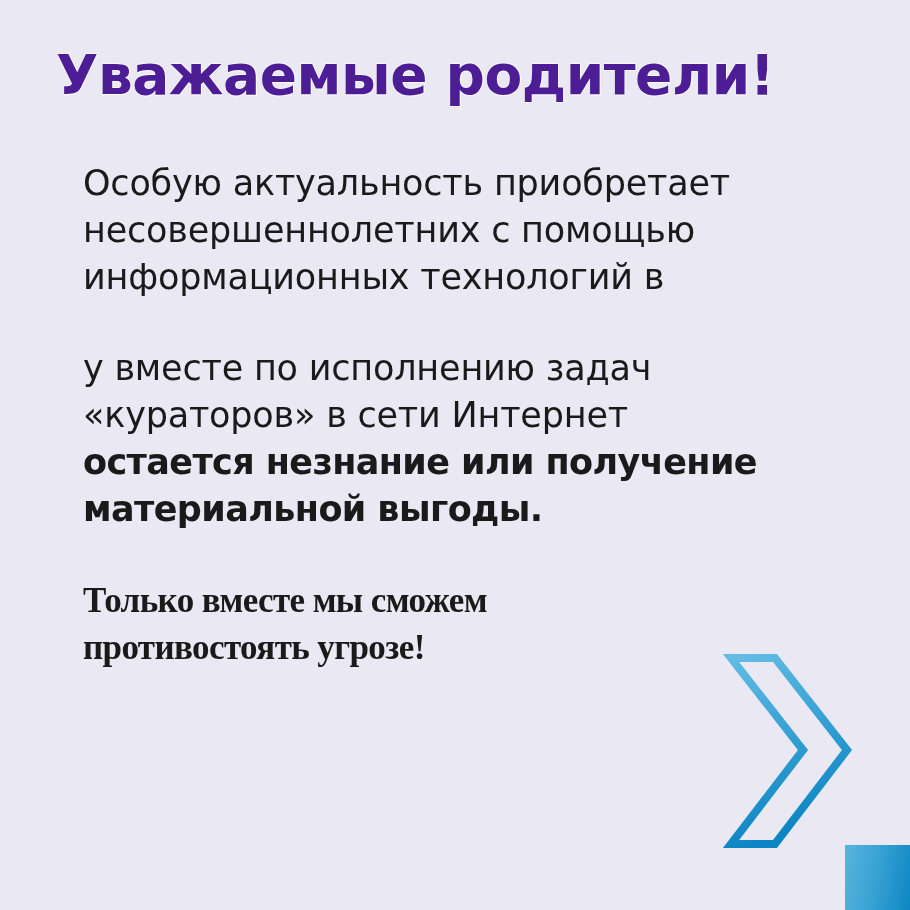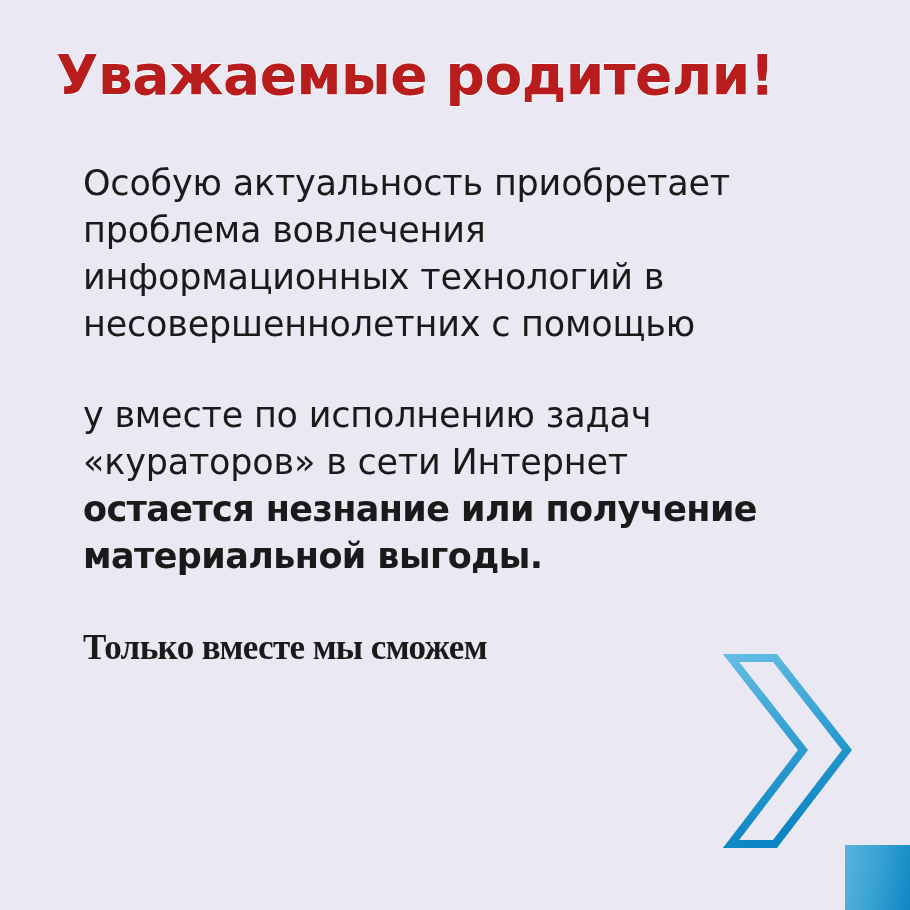--- a/index.html
+++ b/index.html
@@ -26,21 +26,21 @@
     position: absolute;
     left: 56px;
     top: 44px;
     width: 800px;
     margin: 0;
     font-family: "DejaVu Sans", sans-serif;
     font-weight: bold;
     font-size: 55px;
     line-height: 62px;
     letter-spacing: -0.5px;
-    color: #b91c1c;
+    color: #4c1d95;
     text-shadow: 0 1px 0 #ffffff, 1px 0 0 #ffffff, 0 -1px 0 rgba(255,255,255,0.7);
     white-space: nowrap;
   }
 
   
   .body-copy {
     position: absolute;
     left: 66px;
     top: 160px;
     width: 800px;
@@ -103,34 +103,34 @@
 <body>
 
 <div class="poster">
 
   <h1 class="poster-title">Уважаемые родители!</h1>
 
   <div class="body-copy">
 
     <p class="para regular para-gap-1">
       <span class="line">Особую актуальность приобретает</span>
-      <span class="line">проблема вовлечения</span>
+      <span class="line">несовершеннолетних с помощью</span>
       <span class="line">информационных технологий в</span>
-      <span class="line">несовершеннолетних с помощью</span>
     </p>
 
     <p class="para regular para-gap-2">
       <span class="line">у вместе по исполнению задач</span>
       <span class="line">«кураторов» в сети Интернет</span>
       <span class="line strong">остается незнание или получение</span>
       <span class="line strong">материальной выгоды.</span>
     </p>
 
     <p class="para emphasis para-gap-3">
       <span class="line">Только вместе мы сможем</span>
+      <span class="line">противостоять угрозе!</span>
     </p>
 
   </div>
 
   <svg class="chevron-graphic" viewBox="0 0 134 202" aria-hidden="true">
     <defs>
       <linearGradient id="chevGrad" x1="0" y1="0" x2="0.25" y2="1">
         <stop offset="0%" stop-color="#63bce3"></stop>
         <stop offset="35%" stop-color="#42a9d8"></stop>
         <stop offset="100%" stop-color="#0b85c3"></stop>

